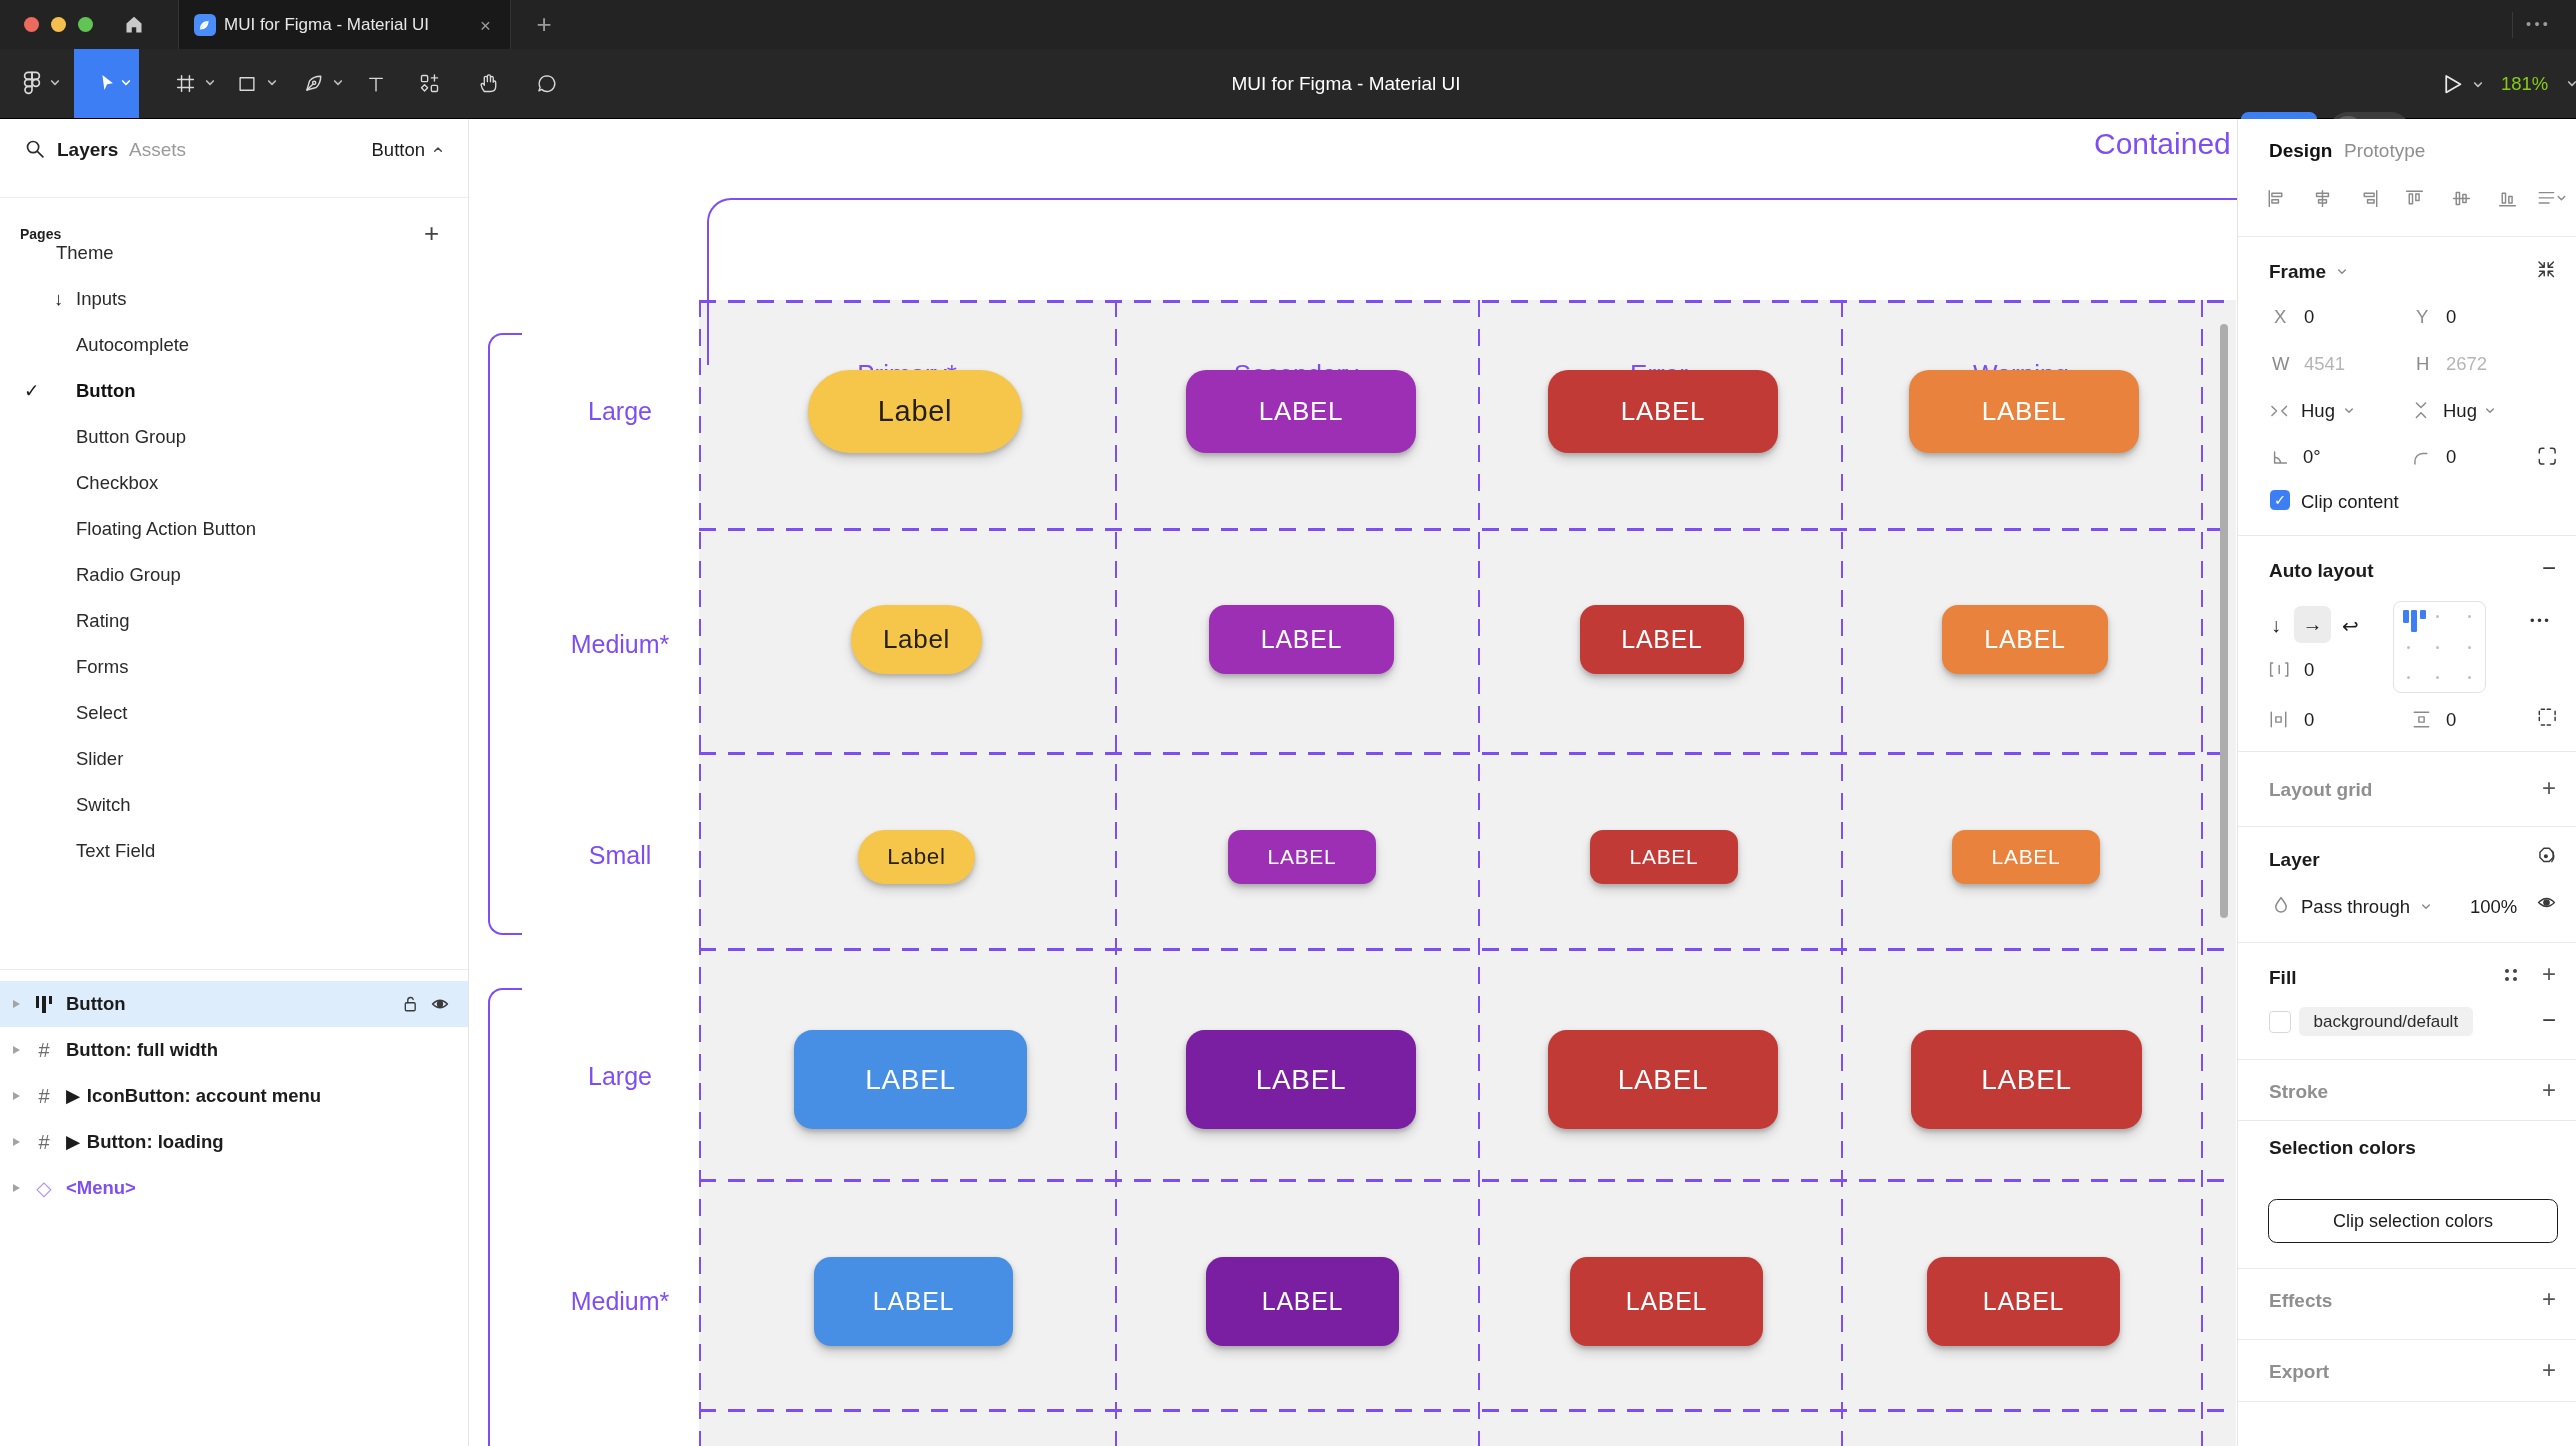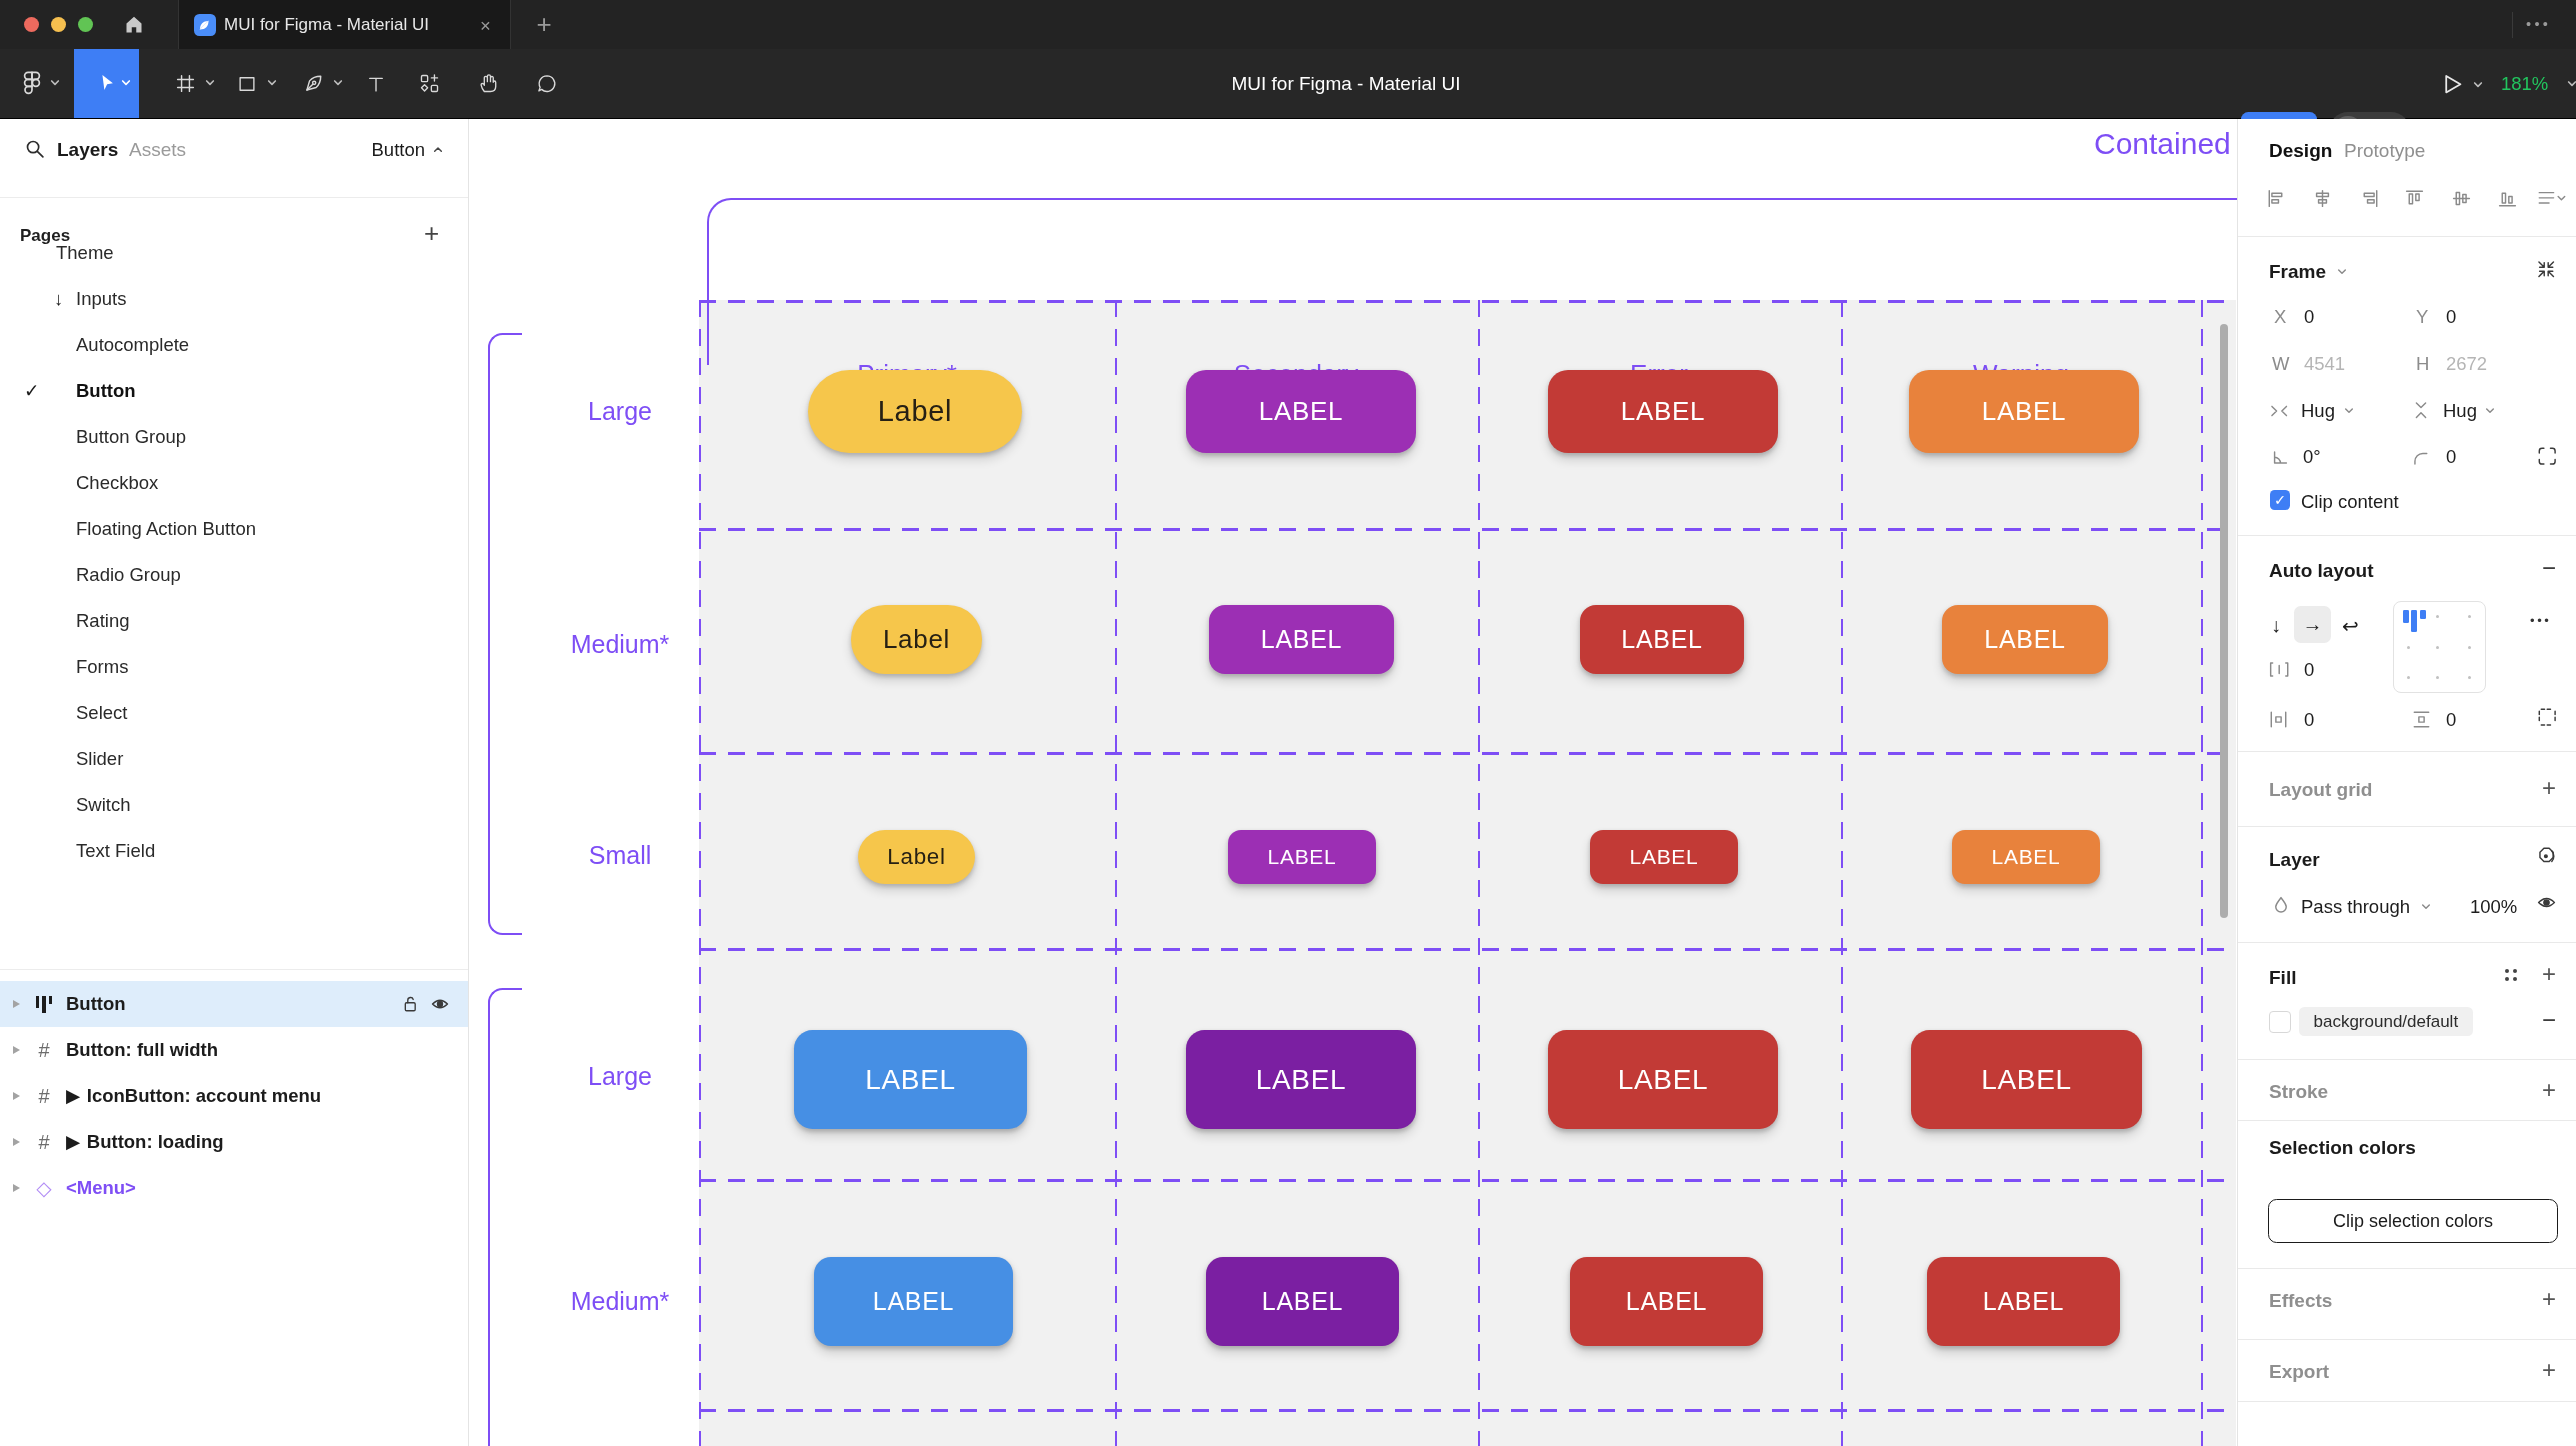--- a/index.html
+++ b/index.html
@@ -32,29 +32,29 @@
   .chev{position:absolute;top:30px;}
   .chev svg{stroke:#bdbdbd;fill:none;stroke-width:2.5;stroke-linecap:round;stroke-linejoin:round;}
   #tb-title{position:absolute;left:0;top:0;width:2692px;height:69px;line-height:69px;text-align:center;
             color:#ffffff;font-size:19px;}
   #share-btn{position:absolute;left:2241px;top:63px;width:76px;height:38px;border-radius:7.3px;background:var(--blue);
              color:#fff;font-size:17px;font-weight:600;display:flex;align-items:center;justify-content:center;}
   #dev-toggle{position:absolute;left:2329px;top:63px;width:81px;height:38px;border-radius:19px;background:#3c3c3c;}
   #dev-knob{position:absolute;left:4px;top:4px;width:30px;height:30px;border-radius:50%;background:#5f5f5f;
             color:#fff;font-size:13px;display:flex;align-items:center;justify-content:center;font-weight:600;}
   #play-wrap{position:absolute;left:2441px;top:24px;display:flex;align-items:center;gap:9.2px;}
-  #zoom-wrap{position:absolute;left:2501px;top:0;height:69px;display:flex;align-items:center;gap:19px;color:#22c55e;font-size:18.5px;}
+  #zoom-wrap{position:absolute;left:2501px;top:0;height:69px;display:flex;align-items:center;gap:19px;color:#84cc16;font-size:18.5px;}
 
   
   #leftpanel{position:absolute;left:0;top:119px;width:468px;height:1328px;background:#fff;border-right:0.7px solid #e4e4e4;}
   .lp-divider{position:absolute;left:0;width:468px;height:0.7px;background:#ececec;}
   #lp-tab-layers{position:absolute;left:57px;top:20px;font-size:19px;font-weight:700;color:#1b1b1b;}
   #lp-tab-assets{position:absolute;left:129px;top:20px;font-size:19px;color:#9a9a9a;}
   #lp-pagechooser{position:absolute;right:25px;top:20px;font-size:18.5px;color:#1b1b1b;display:flex;gap:8px;align-items:center;}
-  #lp-pages-hdr{position:absolute;left:20px;top:107px;font-size:17px;font-weight:700;color:#1f1f1f;}
+  #lp-pages-hdr{position:absolute;left:20px;top:107px;font-size:14px;font-weight:700;color:#1f1f1f;}
   #lp-pages-add{position:absolute;left:417px;top:100px;width:29px;height:29px;text-align:center;line-height:28px;
                 font-size:26px;font-weight:300;color:#444;}
   #pages{position:absolute;left:0;top:111px;width:468px;}
   .page-row{position:relative;height:46px;display:flex;align-items:center;font-size:18.5px;color:#2a2a2a;}
   .page-row .plabel{padding-left:76px;}
   .page-row.top .plabel{padding-left:56px;}
   .page-row.bold .plabel{font-weight:700;color:#111;}
   .pg-check{position:absolute;left:24px;font-size:18.5px;color:#1b1b1b;}
   .pg-arrow{position:absolute;left:54px;font-size:18.5px;color:#1b1b1b;}
   .page-row.witharrow .plabel{padding-left:76px;}

